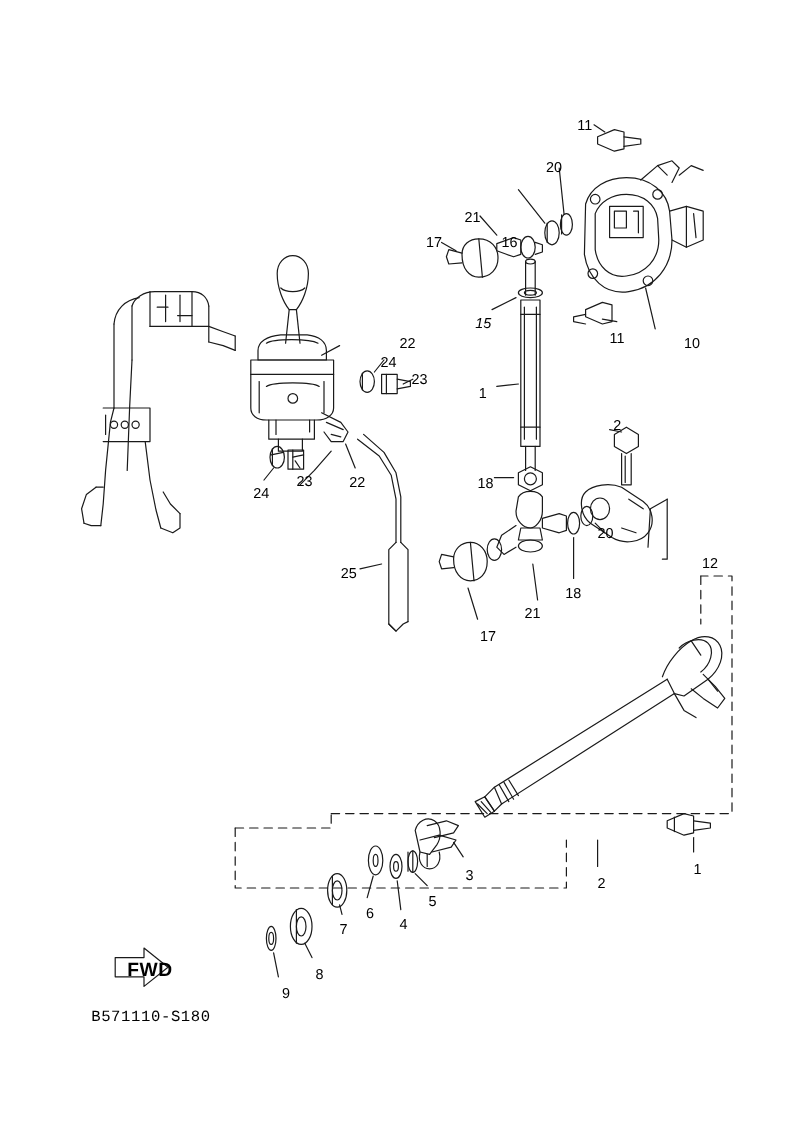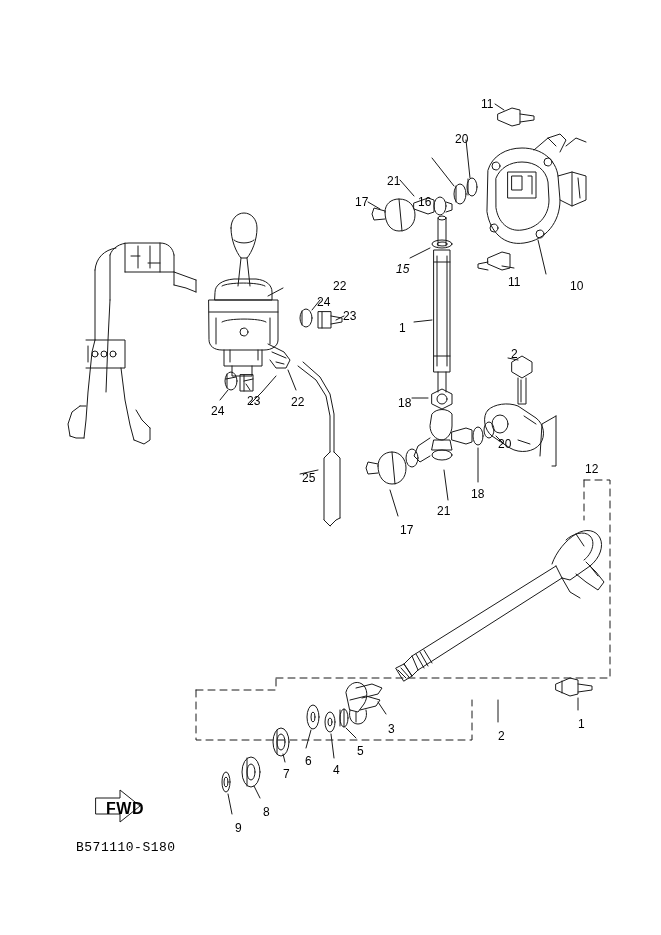--- a/index.html
+++ b/index.html
@@ -389,21 +389,21 @@
   <div class="callout" style="left:399px; top:322px;">1</div>
   <div class="callout" style="left:511px; top:348px;">2</div>
   <div class="callout" style="left:398px; top:397px;">18</div>
   <div class="callout" style="left:211px; top:405px;">24</div>
   <div class="callout" style="left:247px; top:395px;">23</div>
   <div class="callout" style="left:291px; top:396px;">22</div>
   <div class="callout" style="left:498px; top:438px;">20</div>
   <div class="callout" style="left:544px; top:463px;margin-left:41px;">12</div>
   <div class="callout" style="left:471px; top:488px;">18</div>
   <div class="callout" style="left:437px; top:505px;">21</div>
-  <div class="callout" style="left:302px; top:472px;">25</div>
+  <div class="callout" style="left:284px; top:472px;">25</div>
   <div class="callout" style="left:400px; top:524px;">17</div>
   <div class="callout" style="left:388px; top:723px;">3</div>
   <div class="callout" style="left:357px; top:745px;">5</div>
   <div class="callout" style="left:333px; top:764px;">4</div>
   <div class="callout" style="left:305px; top:755px;">6</div>
   <div class="callout" style="left:283px; top:768px;">7</div>
   <div class="callout" style="left:263px; top:806px;">8</div>
   <div class="callout" style="left:235px; top:822px;">9</div>
   <div class="callout" style="left:498px; top:730px;">2</div>
   <div class="callout" style="left:578px; top:718px;">1</div>

